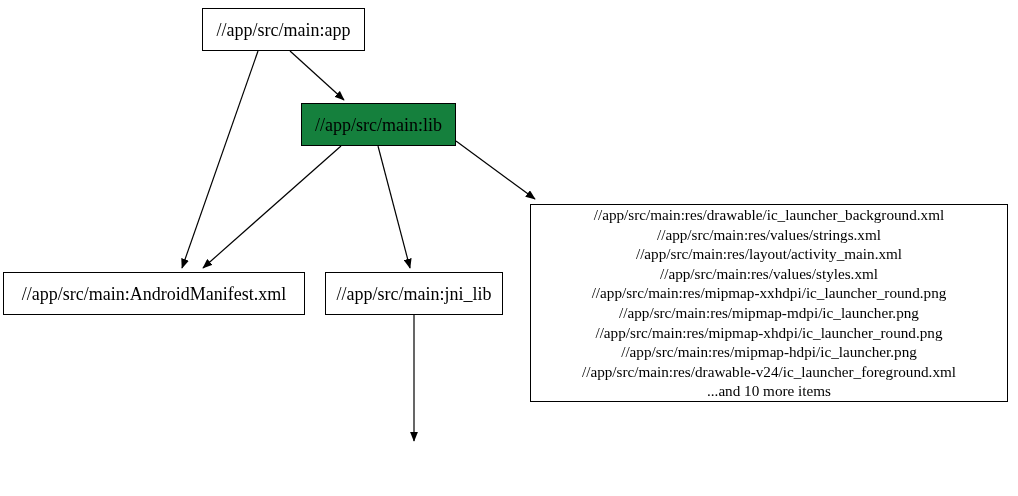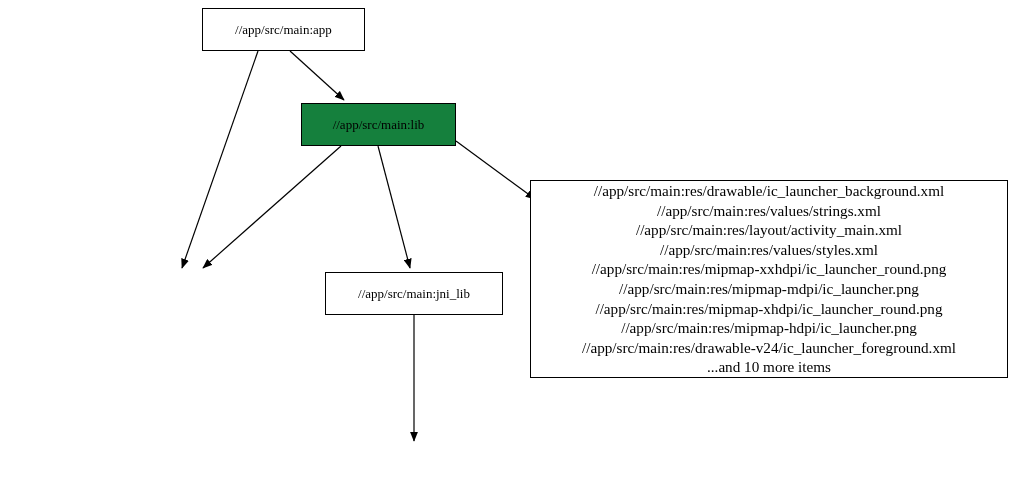--- a/index.html
+++ b/index.html
@@ -25,21 +25,21 @@
   .graph-node {
     position: absolute;
     box-sizing: border-box;
     border: 1px solid #000000;
     background: #ffffff;
     display: flex;
     align-items: center;
     justify-content: center;
     text-align: center;
     color: #000000;
-    font-size: 13px;
+    font-size: 18px;
     line-height: 1;
     white-space: pre;
     z-index: 2;
   }
   .graph-node.multi {
     line-height: 19.6px;
     font-size: 15.2px;
     white-space: pre-line;
   }
 </style>
@@ -65,26 +65,29 @@
   </svg>
 
   <div class="graph-node" style="left: 202px; top: 8px; width: 163px; height: 43px; border-color: rgb(0, 0, 0); background: rgb(255, 255, 255); color: rgb(0, 0, 0);">
     <span>//app/src/main:app</span>
   </div>
 
   <div class="graph-node" style="left: 301px; top: 103px; width: 155px; height: 43px; border-color: rgb(0, 0, 0); background: #15803d; color: rgb(0, 0, 0);">
     <span>//app/src/main:lib</span>
   </div>
 
+  <div class="graph-node" style="left: 3px; top: 272px; width: 302px; height: 43px; border-color: rgb(0, 0, 0); background: rgb(255, 255, 255); color: rgb(0, 0, 0);">
+    <span>//app/src/main:AndroidManifest.xml</span>
+  </div>
 
   <div class="graph-node" style="left: 325px; top: 272px; width: 178px; height: 43px; border-color: rgb(0, 0, 0); background: rgb(255, 255, 255); color: rgb(0, 0, 0);">
     <span>//app/src/main:jni_lib</span>
   </div>
 
-  <div class="graph-node multi" style="left: 530px; top: 180px; width: 478px; height: 198px; border-color: rgb(0, 0, 0); background: rgb(255, 255, 255); color: rgb(0, 0, 0);">
+  <div class="graph-node multi" style="left: 530px; top: 204px; width: 478px; height: 198px; border-color: rgb(0, 0, 0); background: rgb(255, 255, 255); color: rgb(0, 0, 0);">
     <span>//app/src/main:res/drawable/ic_launcher_background.xml
 //app/src/main:res/values/strings.xml
 //app/src/main:res/layout/activity_main.xml
 //app/src/main:res/values/styles.xml
 //app/src/main:res/mipmap-xxhdpi/ic_launcher_round.png
 //app/src/main:res/mipmap-mdpi/ic_launcher.png
 //app/src/main:res/mipmap-xhdpi/ic_launcher_round.png
 //app/src/main:res/mipmap-hdpi/ic_launcher.png
 //app/src/main:res/drawable-v24/ic_launcher_foreground.xml
 ...and 10 more items</span>

